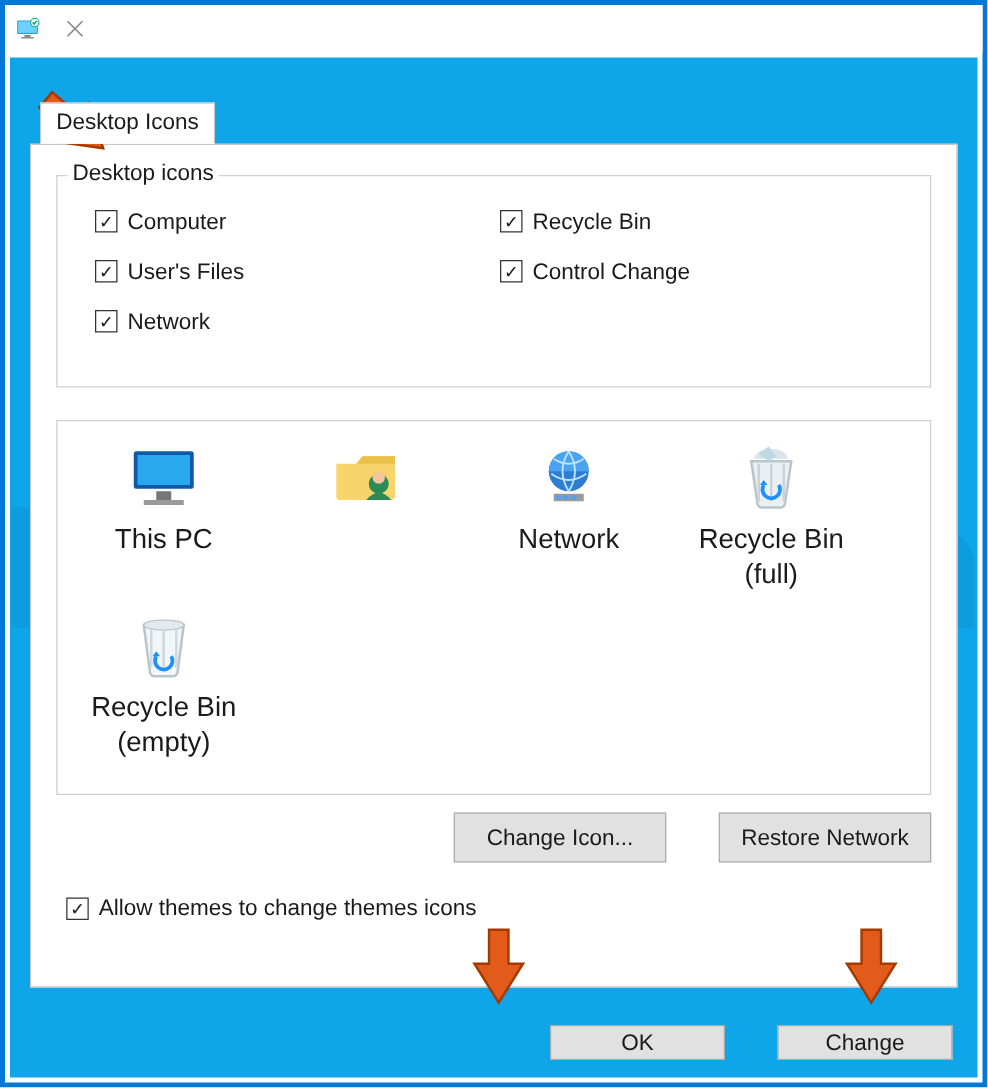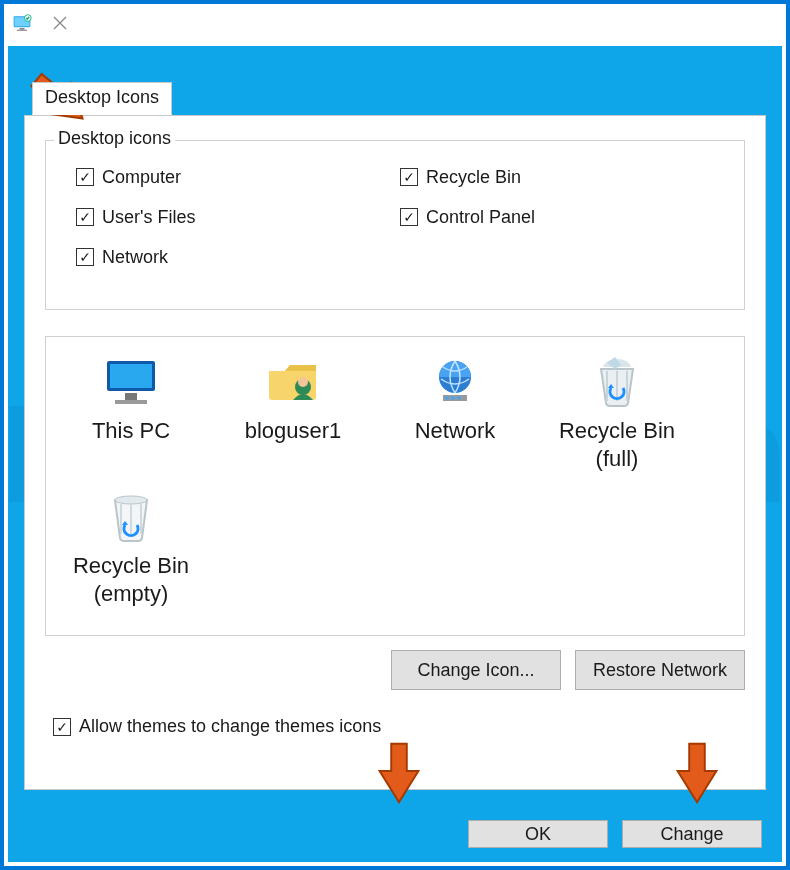--- a/index.html
+++ b/index.html
@@ -129,20 +129,21 @@
     gap: 14px;
   }
   .wbtn {
     min-width: 170px;
     height: 40px;
     background:#e1e1e1;
     border:1px solid #adadad;
     font-size:18px;
     display:flex; align-items:center; justify-content:center;
     padding: 0 14px;
+    margin-left: 28px;
   }
   .allow-row {
     position:absolute;
     left: 28px; top: 600px;
     display:flex; align-items:center;
   }
   .allow-row .chk { margin-right:8px; }
   
   .bottom-btns {
     position:absolute;
@@ -216,21 +217,21 @@
               <span>Recycle Bin</span>
             </label>
           </div>
           <div class="check-row">
             <label class="check-col">
               <span class="chk">✓</span>
               <span>User's Files</span>
             </label>
             <label class="check-col">
               <span class="chk">✓</span>
-              <span>Control Panel</span>
+              <span>Control Change</span>
             </label>
           </div>
           <div class="check-row">
             <label class="check-col">
               <span class="chk">✓</span>
               <span>Network</span>
             </label>
           </div>
         </div>
       </div>
@@ -253,21 +254,20 @@
           <div class="icon-cell">
             <div class="ico">
               <svg width="60" height="52" viewBox="0 0 60 52">
                 <path d="M6 14 h16 l5 -6 h26 v32 a3 3 0 0 1 -3 3 H9 a3 3 0 0 1 -3 -3 z" fill="#f7d56a"></path>
                 <path d="M6 14 h16 l5 -6 h26 v6 H6 z" fill="#eac24a"></path>
                 <circle cx="40" cy="30" r="8" fill="#2e8b57"></circle>
                 <circle cx="40" cy="25" r="5" fill="#f4c49a"></circle>
                 <path d="M30 43 q10 -12 20 0 z" fill="#2e8b57"></path>
               </svg>
             </div>
-            <div class="lbl">bloguser1</div>
           </div>
 
           <div class="icon-cell">
             <div class="ico">
               <svg width="60" height="52" viewBox="0 0 60 52">
                 <circle cx="30" cy="20" r="16" fill="#2d7dd2"></circle>
                 <path d="M14 20 a16 16 0 0 1 32 0" fill="#4aa3f0"></path>
                 <path d="M18 10 q12 8 24 0 M16 22 q14 10 28 0 M30 4 q-10 16 0 32 M30 4 q10 16 0 32" stroke="#bde3ff" stroke-width="1.5" fill="none"></path>
                 <rect x="18" y="38" width="24" height="6" fill="#9a9a9a"></rect>
                 <rect x="20" y="39.5" width="4" height="3" fill="#4aa3f0"></rect>

